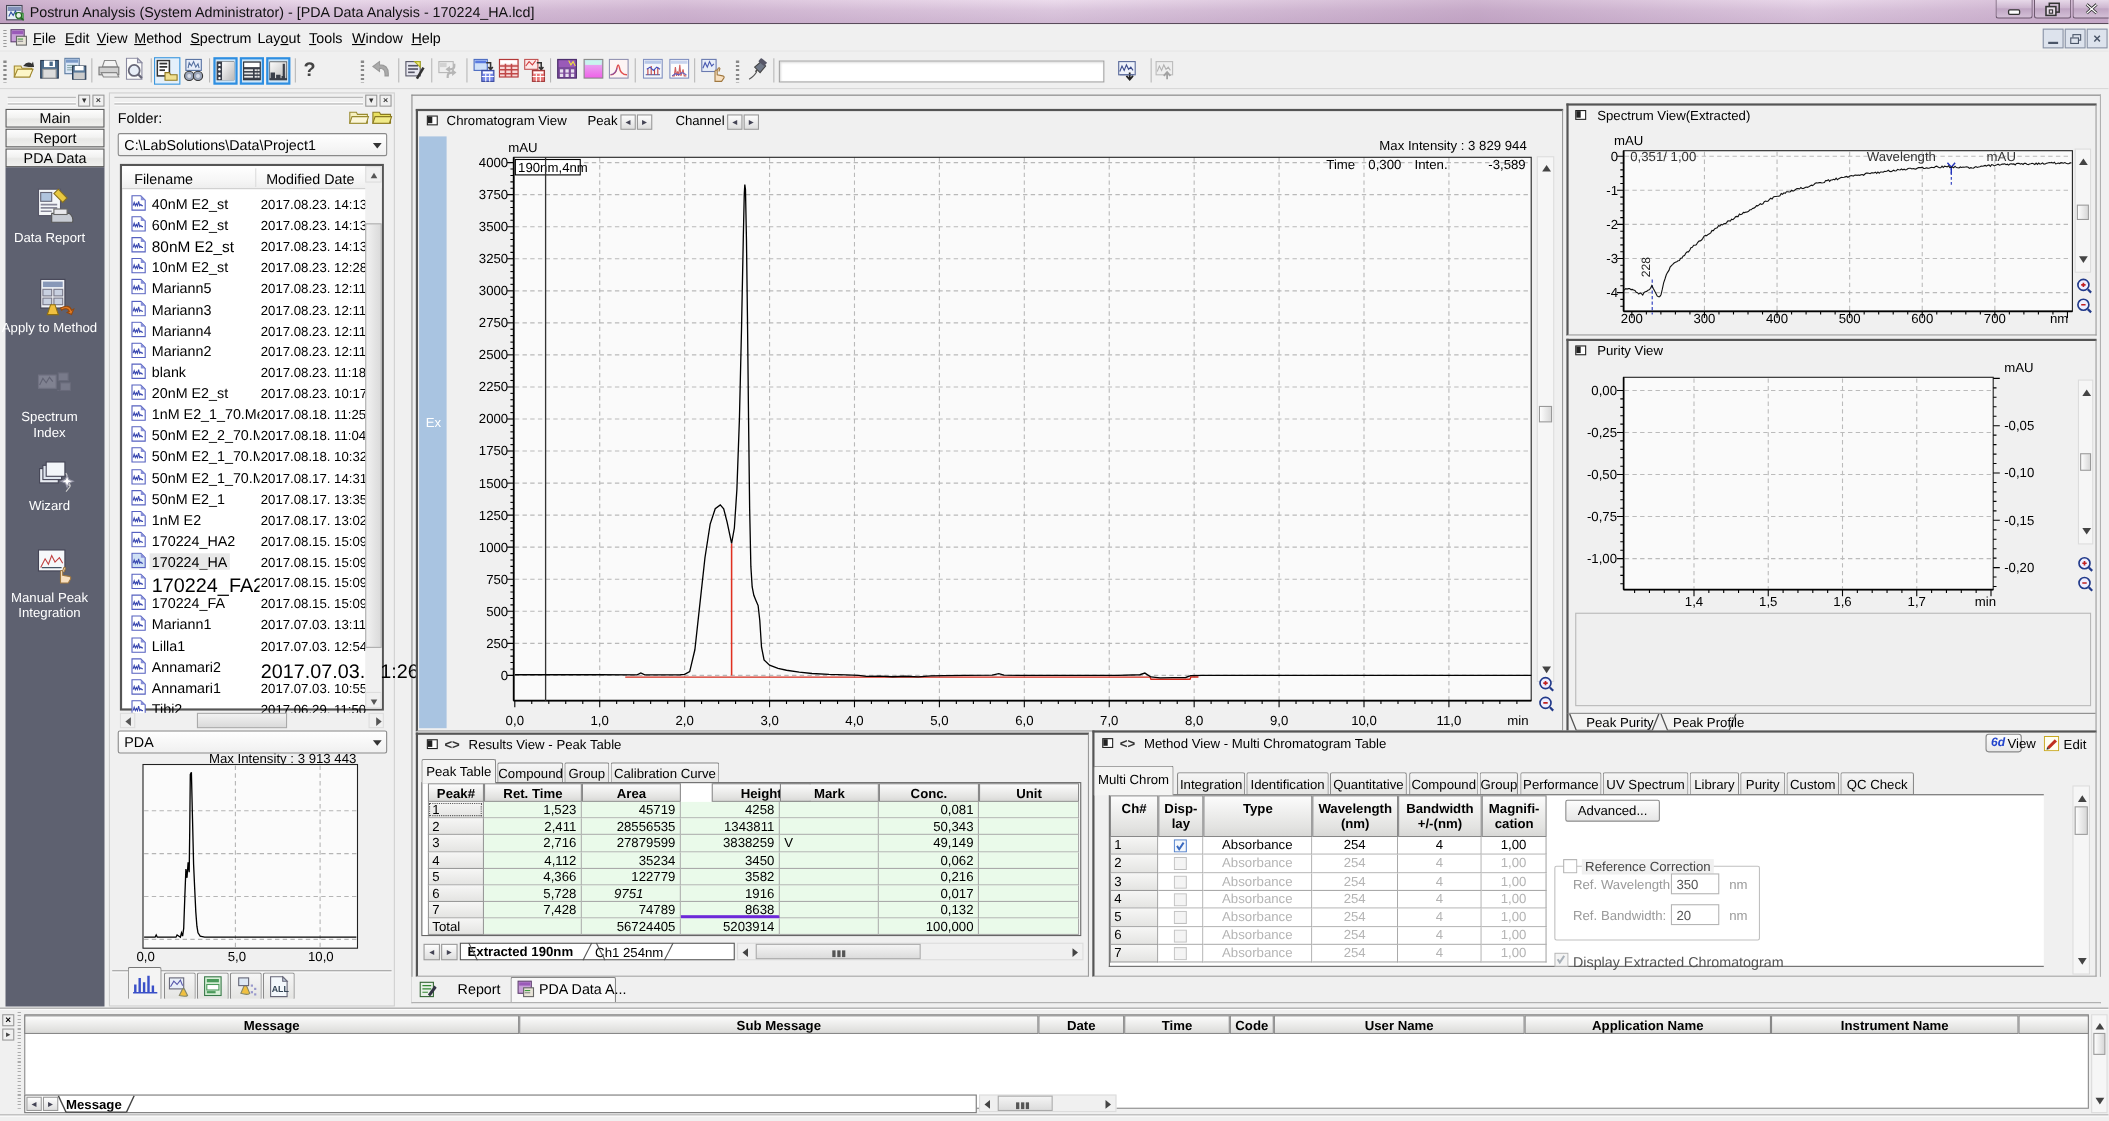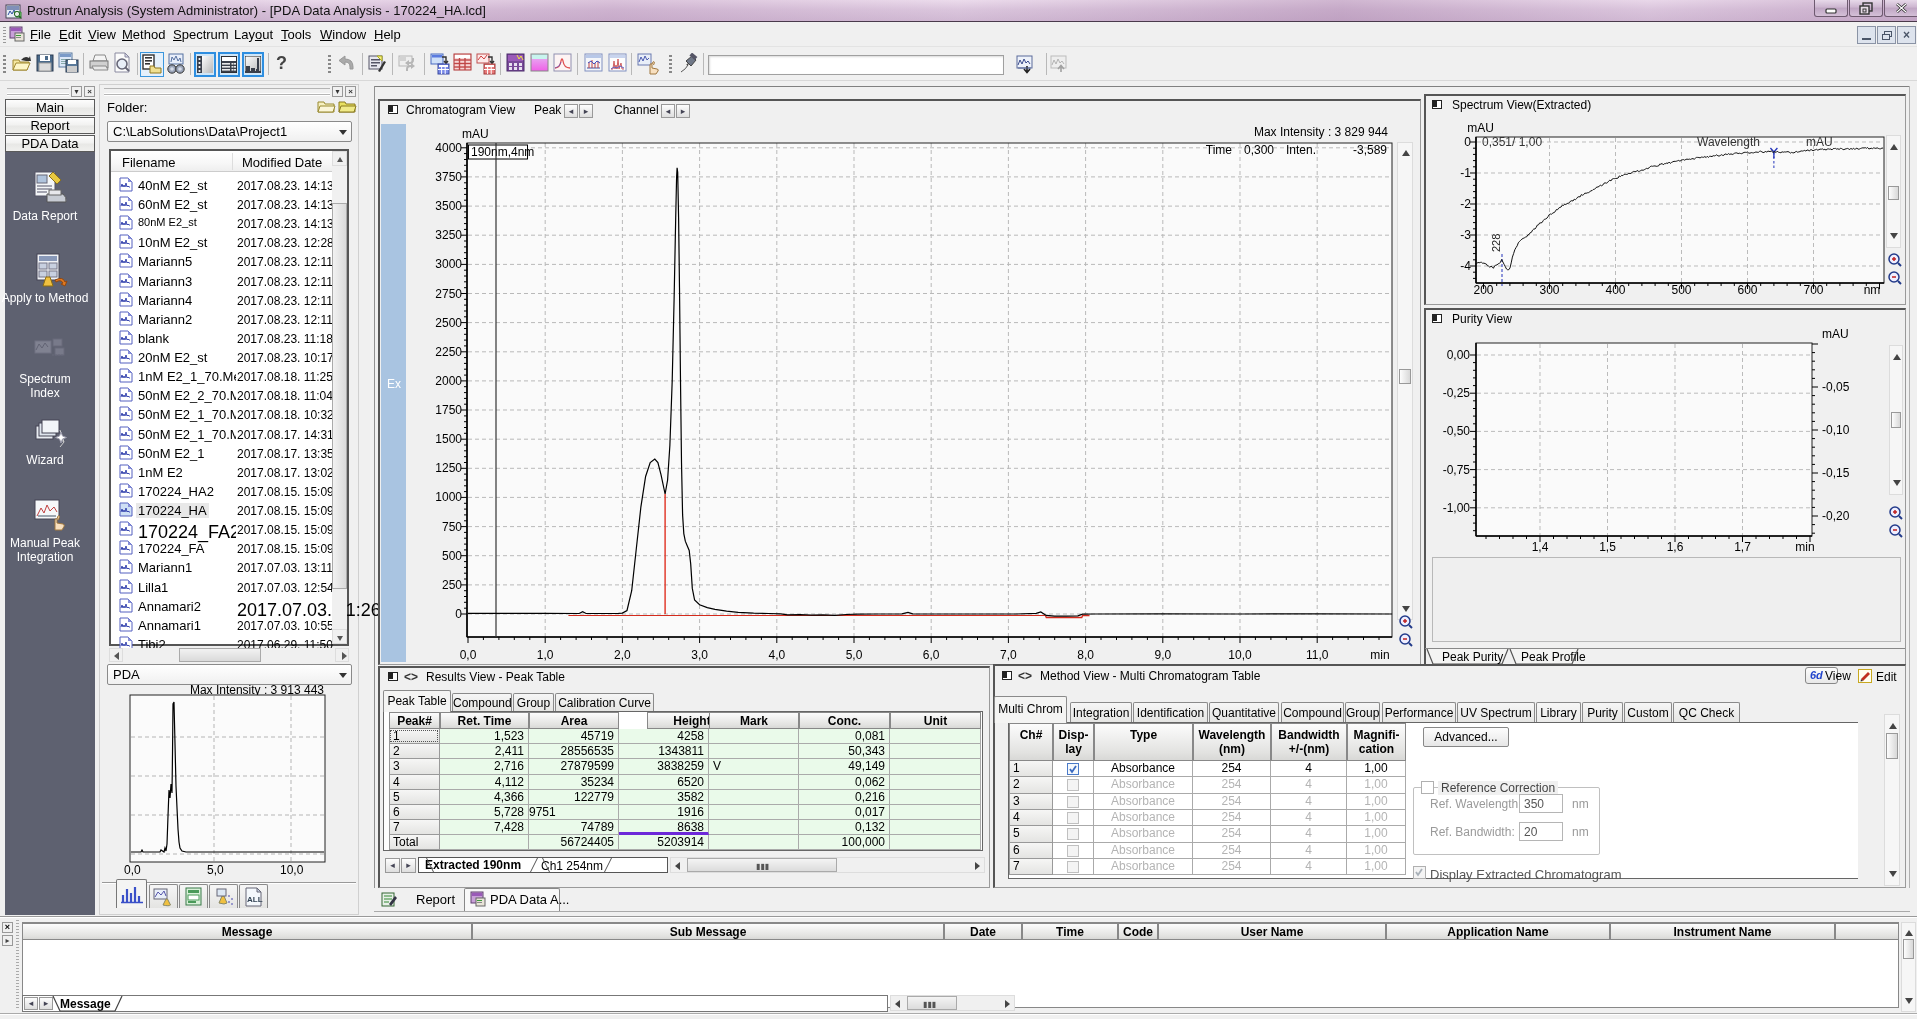--- a/index.html
+++ b/index.html
@@ -438,21 +438,21 @@
           </svg>
           <span style="position:absolute;left:17px;top:2px;font-size:13px;max-width:100px;overflow:hidden;white-space:nowrap;padding:0 2px;">60nM E2_st</span>
           <span style="position:absolute;left:118px;top:3px;font-size:12px;white-space:nowrap;">2017.08.23. 14:13</span>
         </div>
       <div style="position:absolute;left:8px;top:63px;width:232px;height:18px;">
           <svg width="14" height="15" style="position:absolute;left:0;top:1px">
             <path d="M1 1 L9 1 L13 5 L13 14 L1 14 Z" fill="#ffffff" stroke="#5560c0"></path>
             <path d="M9 1 L9 5 L13 5 Z" fill="#8890d8"></path>
             <path d="M2 10 L3 7 L4 10 L5 8 L6 10 L7 6 L8 10 L9 9 L10 10 L11 10" stroke="#3a48b0" fill="none"></path>
           </svg>
-          <span style="position:absolute;left:17px;top:2px;font-size:11px;max-width:100px;overflow:hidden;white-space:nowrap;padding:0 2px;">80nM E2_st</span>
+          <span style="position:absolute;left:17px;top:2px;font-size:14px;max-width:100px;overflow:hidden;white-space:nowrap;padding:0 2px;">80nM E2_st</span>
           <span style="position:absolute;left:118px;top:3px;font-size:12px;white-space:nowrap;">2017.08.23. 14:13</span>
         </div>
       <div style="position:absolute;left:8px;top:82px;width:232px;height:18px;">
           <svg width="14" height="15" style="position:absolute;left:0;top:1px">
             <path d="M1 1 L9 1 L13 5 L13 14 L1 14 Z" fill="#ffffff" stroke="#5560c0"></path>
             <path d="M9 1 L9 5 L13 5 Z" fill="#8890d8"></path>
             <path d="M2 10 L3 7 L4 10 L5 8 L6 10 L7 6 L8 10 L9 9 L10 10 L11 10" stroke="#3a48b0" fill="none"></path>
           </svg>
           <span style="position:absolute;left:17px;top:2px;font-size:13px;max-width:100px;overflow:hidden;white-space:nowrap;padding:0 2px;">10nM E2_st</span>
           <span style="position:absolute;left:118px;top:3px;font-size:12px;white-space:nowrap;">2017.08.23. 12:28</span>
@@ -1289,34 +1289,34 @@
   <div class="abs" style="left:389px;top:759px;width:51px;height:16px;background:linear-gradient(180deg,#f6f6f5,#e4e4e2);border:1px solid #999;border-top:none;padding-left:3px;line-height:15px;">3</div>
   <div class="abs" style="left:440px;top:759px;width:89px;height:16px;background:#eafaea;border-right:1px solid #aaa;border-bottom:1px solid #aaa;text-align:right;padding-right:4px;line-height:15px;">2,716</div>
   <div class="abs" style="left:529px;top:759px;width:90px;height:16px;background:#eafaea;border-right:1px solid #aaa;border-bottom:1px solid #aaa;text-align:right;padding-right:4px;line-height:15px;">27879599</div>
   <div class="abs" style="left:619px;top:759px;width:90px;height:16px;background:#eafaea;border-right:1px solid #aaa;border-bottom:1px solid #aaa;text-align:right;padding-right:4px;line-height:15px;">3838259</div>
   <div class="abs" style="left:709px;top:759px;width:90px;height:16px;background:#eafaea;border-right:1px solid #aaa;border-bottom:1px solid #aaa;text-align:left;padding-left:4px;line-height:15px;">V</div>
   <div class="abs" style="left:799px;top:759px;width:91px;height:16px;background:#eafaea;border-right:1px solid #aaa;border-bottom:1px solid #aaa;text-align:right;padding-right:4px;line-height:15px;">49,149</div>
   <div class="abs" style="left:890px;top:759px;width:91px;height:16px;background:#eafaea;border-right:1px solid #aaa;border-bottom:1px solid #aaa;"></div>
   <div class="abs" style="left:389px;top:775px;width:51px;height:15px;background:linear-gradient(180deg,#f6f6f5,#e4e4e2);border:1px solid #999;border-top:none;padding-left:3px;line-height:15px;">4</div>
   <div class="abs" style="left:440px;top:775px;width:89px;height:15px;background:#eafaea;border-right:1px solid #aaa;border-bottom:1px solid #aaa;text-align:right;padding-right:4px;line-height:15px;">4,112</div>
   <div class="abs" style="left:529px;top:775px;width:90px;height:15px;background:#eafaea;border-right:1px solid #aaa;border-bottom:1px solid #aaa;text-align:right;padding-right:4px;line-height:15px;">35234</div>
-  <div class="abs" style="left:619px;top:775px;width:90px;height:15px;background:#eafaea;border-right:1px solid #aaa;border-bottom:1px solid #aaa;text-align:right;padding-right:4px;line-height:15px;">6520</div>
+  <div class="abs" style="left:619px;top:775px;width:90px;height:15px;background:#eafaea;border-right:1px solid #aaa;border-bottom:1px solid #aaa;text-align:right;padding-right:4px;line-height:15px;">3450</div>
   <div class="abs" style="left:709px;top:775px;width:90px;height:15px;background:#eafaea;border-right:1px solid #aaa;border-bottom:1px solid #aaa;text-align:left;padding-left:4px;line-height:15px;"></div>
   <div class="abs" style="left:799px;top:775px;width:91px;height:15px;background:#eafaea;border-right:1px solid #aaa;border-bottom:1px solid #aaa;text-align:right;padding-right:4px;line-height:15px;">0,062</div>
   <div class="abs" style="left:890px;top:775px;width:91px;height:15px;background:#eafaea;border-right:1px solid #aaa;border-bottom:1px solid #aaa;"></div>
   <div class="abs" style="left:389px;top:790px;width:51px;height:15px;background:linear-gradient(180deg,#f6f6f5,#e4e4e2);border:1px solid #999;border-top:none;padding-left:3px;line-height:15px;">5</div>
   <div class="abs" style="left:440px;top:790px;width:89px;height:15px;background:#eafaea;border-right:1px solid #aaa;border-bottom:1px solid #aaa;text-align:right;padding-right:4px;line-height:15px;">4,366</div>
   <div class="abs" style="left:529px;top:790px;width:90px;height:15px;background:#eafaea;border-right:1px solid #aaa;border-bottom:1px solid #aaa;text-align:right;padding-right:4px;line-height:15px;">122779</div>
   <div class="abs" style="left:619px;top:790px;width:90px;height:15px;background:#eafaea;border-right:1px solid #aaa;border-bottom:1px solid #aaa;text-align:right;padding-right:4px;line-height:15px;">3582</div>
   <div class="abs" style="left:709px;top:790px;width:90px;height:15px;background:#eafaea;border-right:1px solid #aaa;border-bottom:1px solid #aaa;text-align:left;padding-left:4px;line-height:15px;"></div>
   <div class="abs" style="left:799px;top:790px;width:91px;height:15px;background:#eafaea;border-right:1px solid #aaa;border-bottom:1px solid #aaa;text-align:right;padding-right:4px;line-height:15px;">0,216</div>
   <div class="abs" style="left:890px;top:790px;width:91px;height:15px;background:#eafaea;border-right:1px solid #aaa;border-bottom:1px solid #aaa;"></div>
   <div class="abs" style="left:389px;top:805px;width:51px;height:15px;background:linear-gradient(180deg,#f6f6f5,#e4e4e2);border:1px solid #999;border-top:none;padding-left:3px;line-height:15px;">6</div>
   <div class="abs" style="left:440px;top:805px;width:89px;height:15px;background:#eafaea;border-right:1px solid #aaa;border-bottom:1px solid #aaa;text-align:right;padding-right:4px;line-height:15px;">5,728</div>
-  <div class="abs" style="left:529px;top:805px;width:90px;height:15px;background:#eafaea;border-right:1px solid #aaa;border-bottom:1px solid #aaa;text-align:left;padding-right:4px;line-height:15px;">9751</div>
+  <div class="abs" style="left:529px;top:805px;width:90px;height:15px;background:#eafaea;border-right:1px solid #aaa;border-bottom:1px solid #aaa;text-align:center;padding-right:4px;line-height:15px;font-style:italic;">9751</div>
   <div class="abs" style="left:619px;top:805px;width:90px;height:15px;background:#eafaea;border-right:1px solid #aaa;border-bottom:1px solid #aaa;text-align:right;padding-right:4px;line-height:15px;">1916</div>
   <div class="abs" style="left:709px;top:805px;width:90px;height:15px;background:#eafaea;border-right:1px solid #aaa;border-bottom:1px solid #aaa;text-align:left;padding-left:4px;line-height:15px;"></div>
   <div class="abs" style="left:799px;top:805px;width:91px;height:15px;background:#eafaea;border-right:1px solid #aaa;border-bottom:1px solid #aaa;text-align:right;padding-right:4px;line-height:15px;">0,017</div>
   <div class="abs" style="left:890px;top:805px;width:91px;height:15px;background:#eafaea;border-right:1px solid #aaa;border-bottom:1px solid #aaa;"></div>
   <div class="abs" style="left:389px;top:820px;width:51px;height:15px;background:linear-gradient(180deg,#f6f6f5,#e4e4e2);border:1px solid #999;border-top:none;padding-left:3px;line-height:15px;">7</div>
   <div class="abs" style="left:440px;top:820px;width:89px;height:15px;background:#eafaea;border-right:1px solid #aaa;border-bottom:1px solid #aaa;text-align:right;padding-right:4px;line-height:15px;">7,428</div>
   <div class="abs" style="left:529px;top:820px;width:90px;height:15px;background:#eafaea;border-right:1px solid #aaa;border-bottom:1px solid #aaa;text-align:right;padding-right:4px;line-height:15px;">74789</div>
   <div class="abs" style="left:619px;top:820px;width:90px;height:15px;background:#eafaea;border-right:1px solid #aaa;border-bottom:3px solid #6d28d9;text-align:right;padding-right:4px;line-height:15px;">8638</div>
   <div class="abs" style="left:709px;top:820px;width:90px;height:15px;background:#eafaea;border-right:1px solid #aaa;border-bottom:1px solid #aaa;text-align:left;padding-left:4px;line-height:15px;"></div>
   <div class="abs" style="left:799px;top:820px;width:91px;height:15px;background:#eafaea;border-right:1px solid #aaa;border-bottom:1px solid #aaa;text-align:right;padding-right:4px;line-height:15px;">0,132</div>

